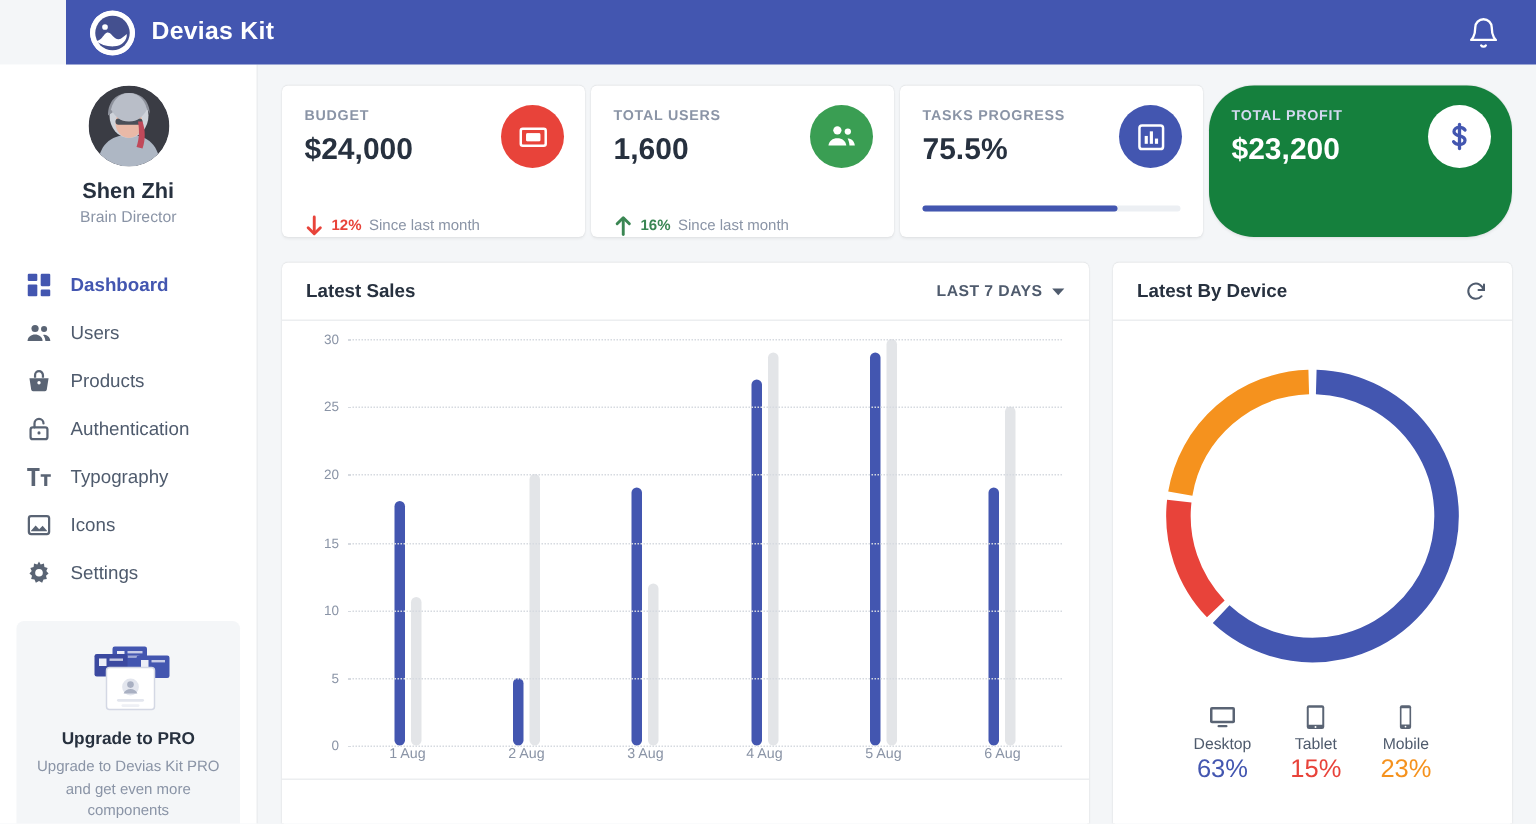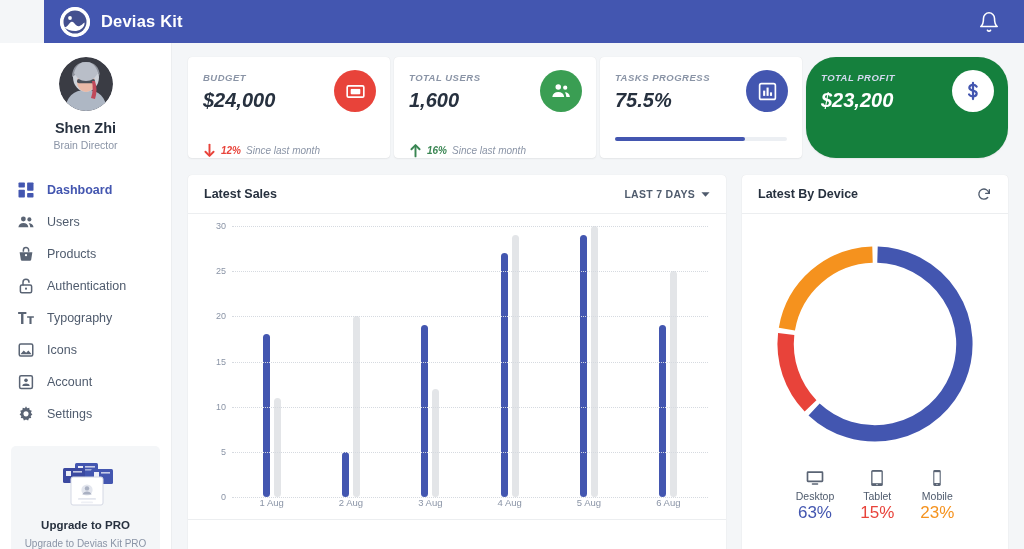--- a/index.html
+++ b/index.html
@@ -93,21 +93,21 @@
   }
 
   
   .main {
     position: absolute; top: 43px; left: 172px;
     width: 852px; height: 506px;
     padding: 14px 16px 0 16px;
     overflow: hidden;
   }
 
-  .stat-row { display: flex; gap: 4px; font-style: italic; }
+  .stat-row { display: flex; gap: 4px; }
   .card {
     background: #ffffff;
     border-radius: 4px;
     box-shadow: 0 1px 2px rgba(0,0,0,0.06), 0 0 1px rgba(0,0,0,0.10);
   }
   .stat {
     flex: 1 1 0; height: 101px;
     padding: 15px 15px 0 15px;
     position: relative;
   }
@@ -335,30 +335,20 @@
     <div class="nav-item">
       <span class="nav-icon">
         <svg class="nav-icon" viewBox="0 0 24 24" fill="none" stroke="#5a6474" stroke-width="2">
           <rect x="3" y="4" width="18" height="16" rx="2"></rect>
           <path d="M4.5 17.5l4.5-5 3.2 3.3 3-3.2 4.3 4.9z" fill="#5a6474" stroke="none"></path>
         </svg>
       </span>
       <span>Icons</span>
     </div>
 
-    <div class="nav-item">
-      <span class="nav-icon">
-        <svg class="nav-icon" viewBox="0 0 24 24" fill="none" stroke="#5a6474" stroke-width="2">
-          <rect x="3.5" y="3.5" width="17" height="17" rx="2"></rect>
-          <circle cx="12" cy="9.8" r="2.4" fill="#5a6474" stroke="none"></circle>
-          <path d="M7 17.2c.4-2.1 2.4-3.2 5-3.2s4.6 1.1 5 3.2z" fill="#5a6474" stroke="none"></path>
-        </svg>
-      </span>
-      <span>Account</span>
-    </div>
 
     <div class="nav-item">
       <span class="nav-icon">
         <svg class="nav-icon" viewBox="0 0 24 24" fill="#5a6474">
           <path d="M12 1.8l1.5 2.6 2.9-.8.4 3 2.9.9-1.2 2.8 2 2.2-2.3 2 .8 2.9-3 .4-1.2 2.8L12 19.2l-2.8 1.4-1.2-2.8-3-.4.8-2.9-2.3-2 2-2.2L4.3 7.5l2.9-.9.4-3 2.9.8z"></path>
           <circle cx="12" cy="11.8" r="3.4" fill="#fff"></circle>
         </svg>
       </span>
       <span>Settings</span>
     </div>

